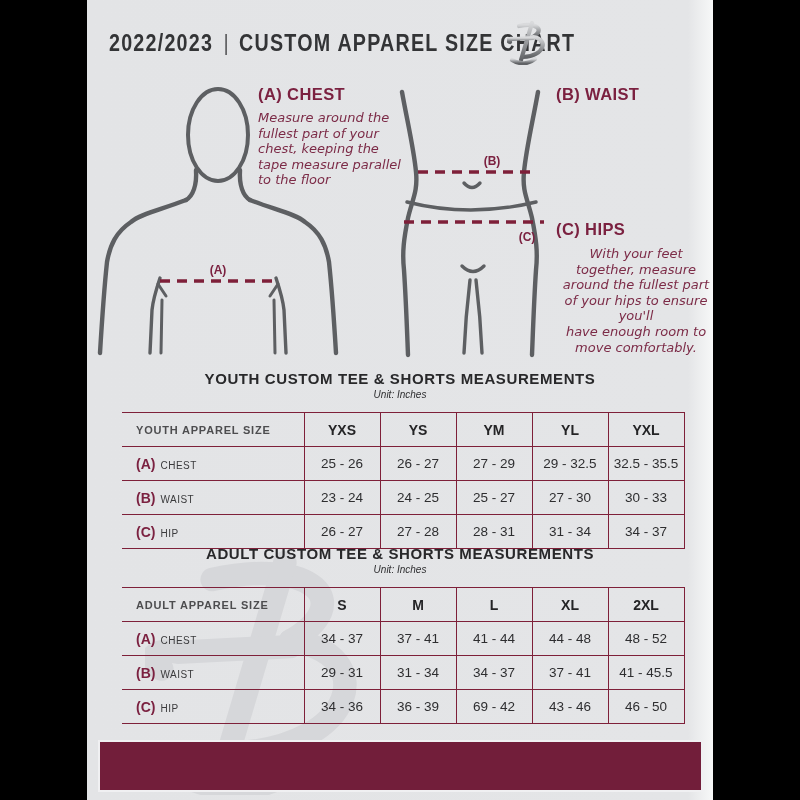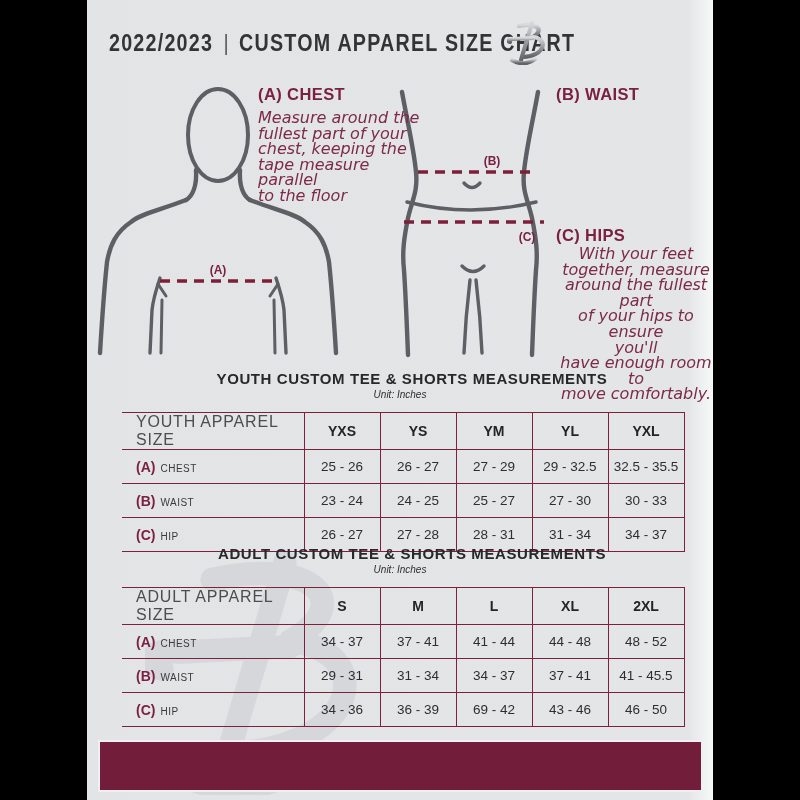--- a/index.html
+++ b/index.html
@@ -15,42 +15,42 @@
   .hdr .bar{font-weight:300;font-size:22px;color:#4a4a4c;padding:0 2px;}
   .brand-logo{position:absolute;left:420px;top:19px;width:42px;height:46px;z-index:4;}
   .brand-name{position:absolute;left:468px;top:34px;font-weight:700;font-size:15px;
               letter-spacing:6.5px;color:#2e2f31;z-index:4;}
 
   
   .diagram{position:absolute;left:0;top:75px;z-index:2;}
   .g-head{position:absolute;font-weight:700;font-size:16.5px;color:#7b2140;
           letter-spacing:.4px;z-index:3;}
   .g-body{position:absolute;font-family:"DejaVu Sans",sans-serif;font-style:italic;
-          font-size:16px;line-height:15.6px;color:#7c2b47;white-space:pre-line;z-index:3;}
+          font-size:13px;line-height:15.6px;color:#7c2b47;white-space:pre-line;z-index:3;}
   .gh-chest{left:171px;top:85px;}   .gb-chest{left:171px;top:110px;width:170px;}
   .gh-waist{left:469px;top:85px;}   .gb-waist{left:469px;top:110px;width:160px;}
-  .gh-hips{left:469px;top:226px;}   .gb-hips{left:469px;top:246px;width:160px;text-align:center;}
+  .gh-hips{left:469px;top:220px;}   .gb-hips{left:469px;top:246px;width:160px;text-align:center;}
 
   
   .sec-title{position:absolute;left:0;width:626px;text-align:center;font-weight:700;
-             font-size:15px;letter-spacing:.6px;color:#28282a;z-index:2;margin-left:12px;}
+             font-size:15px;letter-spacing:.6px;color:#28282a;z-index:2;}
   .sec-unit{position:absolute;left:0;width:626px;text-align:center;font-style:italic;
             font-size:10px;color:#2e2e30;z-index:2;}
   .yt-title{top:370px;} .yt-unit{top:389px;}
   .ad-title{top:545px;} .ad-unit{top:564px;}
 
   
   table.size{position:absolute;left:35px;width:562px;border-collapse:collapse;
              table-layout:fixed;z-index:2;}
   .tbl-youth{top:412px;} .tbl-adult{top:587px;}
   table.size th,table.size td{border:1.5px solid #7e2039;height:33px;padding:0;
              text-align:center;vertical-align:middle;background:transparent;}
   table.size .c0{border-left:none;text-align:left;padding-left:14px;}
   table.size th{font-weight:700;font-size:14px;color:#242426;}
-  table.size th.c0{font-weight:400;font-size:16px;letter-spacing:.8px;color:#4d4d4f;}
+  table.size th.c0{font-weight:700;font-size:11px;letter-spacing:.8px;color:#4d4d4f;}
   table.size td{font-size:13.5px;color:#2e2e30;}
   .pfx{font-weight:700;color:#7b2140;margin-right:5px;font-size:14px;}
   .lbl{font-size:10px;color:#3a3a3c;letter-spacing:.5px;}
 
   
   .watermark{position:absolute;left:58px;top:543px;width:235px;height:252px;z-index:1;}
   .footer-bar{position:absolute;left:11px;top:740px;width:601px;height:48px;
               background:#721e3a;border:2px solid #f0f0f2;z-index:3;}
   .letterbox{position:absolute;top:0;width:87px;height:800px;background:#000;}
   .lb-l{left:0;} .lb-r{left:713px;}

